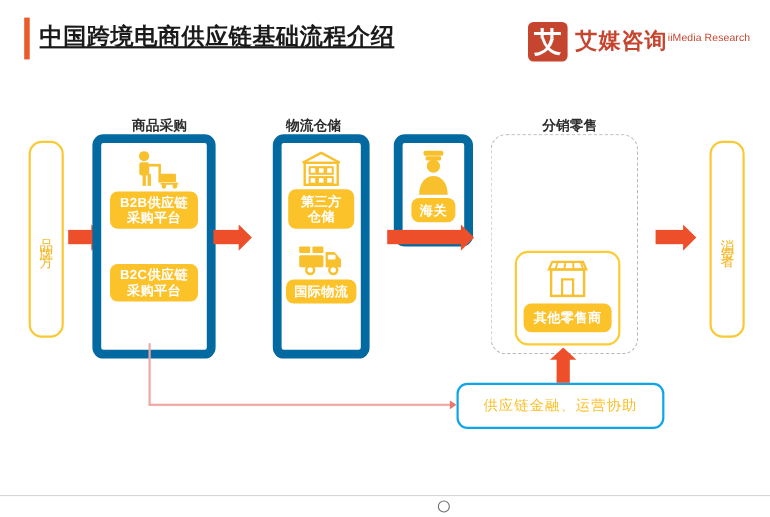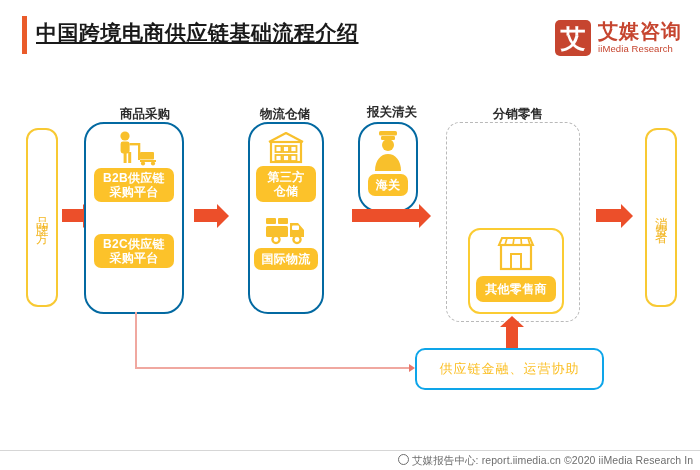--- a/index.html
+++ b/index.html
@@ -51,21 +51,21 @@
     align-items: center;
     justify-content: center;
     color: #fff;
     font-size: 25px;
     font-weight: bold;
     line-height: 1;
   }
   .logo-words {
     margin-left: 7px;
     display: flex;
-    flex-direction: column;
+    flex-direction: row;
     justify-content: center;
   }
   .logo-cn {
     font-size: 20px;
     font-weight: bold;
     color: #c6452f;
     line-height: 1.05;
     letter-spacing: 1px;
   }
   .logo-en {
@@ -108,22 +108,22 @@
     text-orientation: upright;
     font-size: 12.5px;
     color: #f3b724;
     letter-spacing: 7px;
     font-weight: normal;
     line-height: 1;
   }
 
   .group-box {
     position: absolute;
-    border: 2px solid #0369a1;
-    border-radius: 20px;
+    border: 8px solid #0369a1;
+    border-radius: 10px;
     background: #fff;
   }
   .dash-box {
     position: absolute;
     border: 1.4px dashed #b9b9b9;
     border-radius: 14px;
     background: #fff;
   }
   .inner-box {
     position: absolute;
@@ -256,21 +256,20 @@
       <div class="logo-cn">艾媒咨询</div>
       <div class="logo-en">iiMedia Research</div>
     </div>
   </div>
 </div>
 
 <div class="diagram">
 
   <div class="caption" style="left:105px; top:28px; width:80px;">商品采购</div>
   <div class="caption" style="left:245px; top:28px; width:80px;">物流仓储</div>
-  <div class="caption" style="left:352px; top:26px; width:80px;">报关清关</div>
   <div class="caption" style="left:478px; top:28px; width:80px;">分销零售</div>
 
   <div class="vbox" style="left:26px; top:50px; width:28px; height:175px;">
     <span class="vtext">品牌方</span>
   </div>
 
   <div class="arrow" style="left:62px; top:131px; width:22px;"></div>
 
   <div class="group-box" style="left:84px; top:44px; width:96px; height:188px;">
 
@@ -384,14 +383,14 @@
   <div class="conn-h" style="left:135px; top:289px; width:278px;"></div>
   <div class="conn-head" style="left:409px; top:286px;"></div>
 
   <div class="finance-box" style="left:415px; top:270px; width:185px; height:38px;">供应链金融、运营协助</div>
 
   <div class="arrow-up" style="left:506px; top:248px; height:22px;"></div>
 </div>
 
 <div class="footer-rule"></div>
 <div class="footer-text">
-  <span class="footer-badge"></span><span>艾媒报告中心: report.iimedia.cn  ©2020  iiMedia Research In</span>
+  <span class="footer-badge"></span>
 </div>
 
 </body></html>

